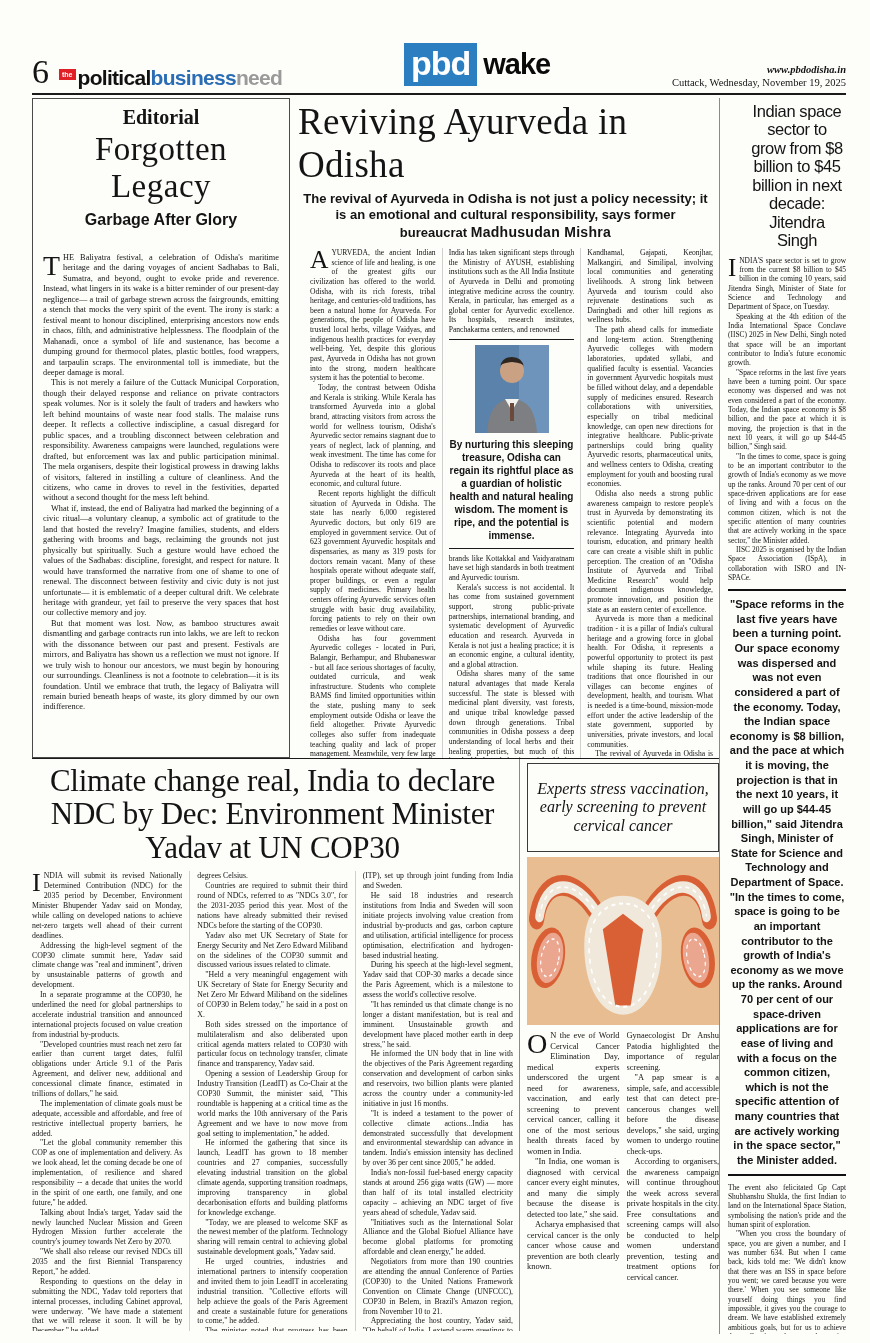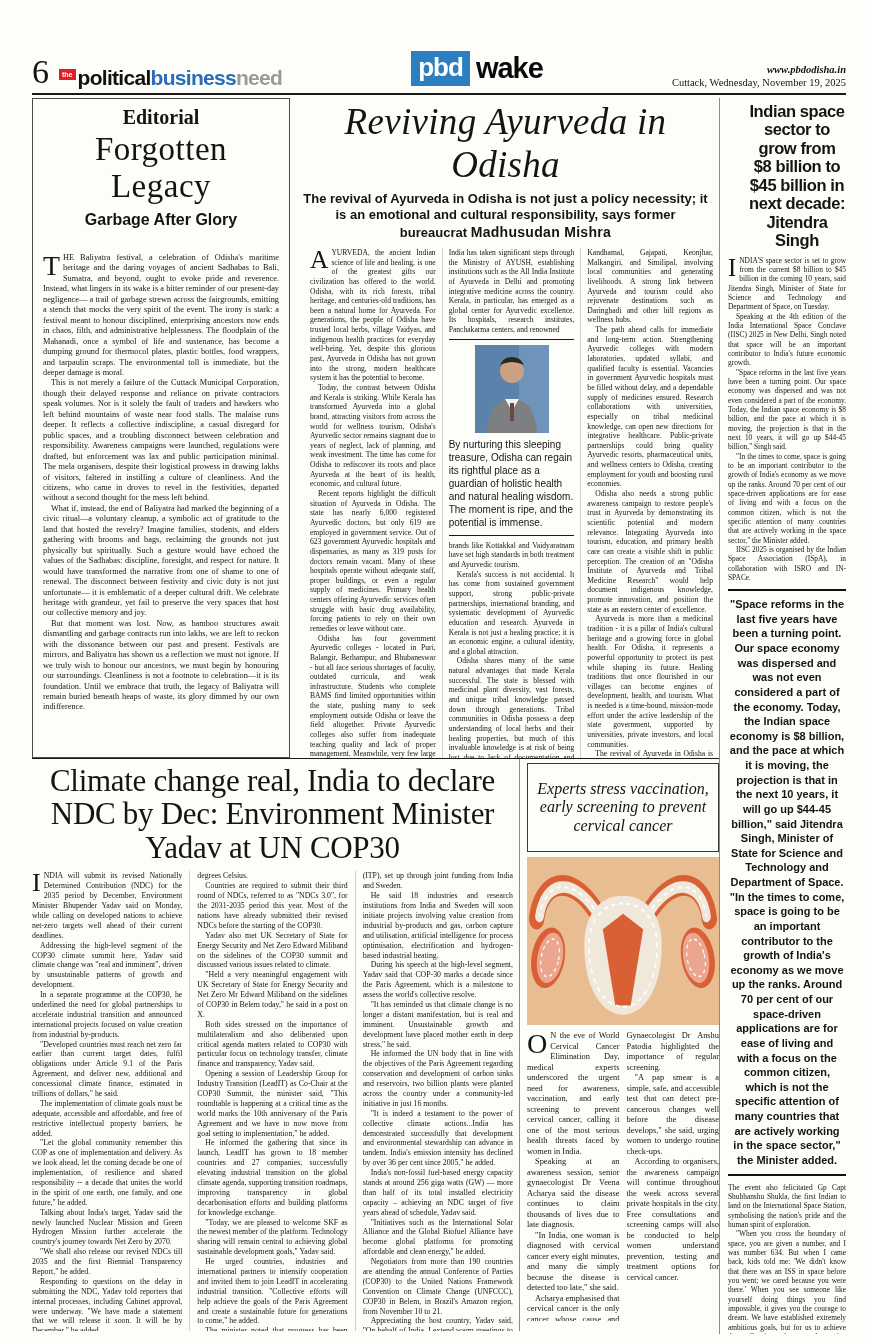--- a/index.html
+++ b/index.html
@@ -14,21 +14,21 @@
   .hdr { display:flex; align-items:flex-end; justify-content:space-between; height:58px; }
   .brand { display:flex; align-items:flex-end; gap:10px; }
   .pageno { font-size:34px; line-height:0.9; font-weight:400; }
   .logo { display:flex; align-items:flex-start; line-height:1; }
   .logo-the { background:#e01f26; color:#fff; font-family:"Liberation Sans",sans-serif;
               font-weight:700; font-size:7px; padding:2px 3px; margin-right:2px; margin-top:2px; }
   .logo-words { font-family:"Liberation Sans",sans-serif; font-weight:700; font-size:21px; letter-spacing:-0.7px; }
   .lw-political { color:#111; } .lw-business { color:#2a6db5; } .lw-daily { color:#9a9a9a; }
   .editlogo { display:flex; align-items:center; gap:6px; margin-bottom:2px; }
   .editlogo .pbd { background:#2b7fc0; color:#fff; font-family:"Liberation Sans",sans-serif;
-                   font-weight:700; font-size:26px; padding:1px 7px 3px; letter-spacing:-1px; }
+                   font-weight:700; font-size:34px; padding:1px 7px 3px; letter-spacing:-1px; }
   .editlogo .edit { font-family:"Liberation Sans",sans-serif; font-weight:700; font-size:29px;
                     letter-spacing:-1px; color:#0a0a0a; }
   .hdr-right { text-align:right; }
   .website { font-style:italic; font-weight:700; font-size:10.5px; }
   .dateline { font-size:10.5px; margin-top:2px; }
   .hdr-rule { border:0; border-top:2px solid #1a1a1a; margin:5px 0 0; }
 
   
   .content { display:flex; margin-top:3px; height:1236px; }
   .main-left { flex:1; min-width:0; }
@@ -46,36 +46,36 @@
   .ed-body { font-size:8.3px; line-height:1.26; overflow:hidden; height:540px; }
 
   
   .paras p { text-align:justify; text-indent:8px; }
   .paras p:first-child { text-indent:0; }
   .dropcap p:first-child::first-letter { float:left; font-size:3.35em; line-height:0.78;
                padding:2px 3px 0 0; }
 
   
   .ayur { flex:1; min-width:0; padding:2px 6px 0 8px; overflow:hidden; }
-  .ay-title { text-align:center; font-size:37px; font-weight:400; letter-spacing:0.3px;font-style:italic; }
+  .ay-title { font-size:37px; font-weight:400; letter-spacing:0.3px; }
   .ay-stand { text-align:center; font-family:"Liberation Sans",sans-serif; font-weight:700;
               font-size:13px; line-height:1.25; margin:5px 4px 7px; }
   .ay-stand .auth { font-size:14px; letter-spacing:0.3px; }
   .ay-cols { display:flex; height:560px; overflow:hidden;margin-left:12px; }
   .ay-col { flex:1; min-width:0; font-size:7.6px; line-height:1.27; overflow:hidden; }
   .ay-col + .ay-col { border-left:1px solid #cfcfcf; margin-left:6px; padding-left:6px; }
 
   .photo-block { border-top:1px solid #1a1a1a; border-bottom:1px solid #1a1a1a;
                  padding:5px 0 6px; margin:4px 0 5px; }
   .photo-frame { width:74px; height:88px; margin:0 auto; display:block; }
-  .photo-cap { font-family:"Liberation Sans",sans-serif; font-weight:400; font-size:10px;
-               line-height:1.3; margin-top:5px; }
-
-  
-  .sp-title { font-family:"Liberation Sans",sans-serif; font-weight:700; font-size:16.5px;
+  .photo-cap { font-family:"Liberation Sans",sans-serif; font-weight:700; font-size:10px;
+               line-height:1.3; text-align:center; margin-top:5px; }
+
+  
+  .sp-title { font-family:"Liberation Sans",sans-serif; font-weight:400; font-size:16.5px;
               line-height:1.12; text-align:center; letter-spacing:-0.4px; margin-bottom:6px;margin-left:20px; }
   .sp-body { font-size:7.4px; line-height:1.26; }
   .sp-quote { border-top:2px solid #111; border-bottom:2px solid #111; margin:7px 0;
               padding:6px 1px; font-family:"Liberation Sans",sans-serif; font-weight:700;
               font-size:11px; line-height:1.33; text-align:center; }
 
   
   .climate { width:487px; padding:5px 6px 0 0; overflow:hidden; }
   .cl-title { text-align:center; font-size:31px; font-weight:400; line-height:1.08;
               letter-spacing:-0.3px; margin-bottom:7px; }
@@ -237,21 +237,20 @@
             <path d="M100 44 L79 56 L92 115 L108 115 L121 56z" fill="#d95f35"></path>
             <path d="M100 36 C80 36 67 48 65 63 C62 92 78 116 100 116 C122 116 138 92 135 63 C133 48 120 36 100 36z" fill="none" stroke="#ffffff" stroke-width="1.6" stroke-dasharray="4 4"></path>
             <path d="M70 40 C45 14 18 20 13 46" stroke="#ffffff" stroke-width="1.4" fill="none" stroke-dasharray="4 4"></path>
             <path d="M130 40 C155 14 182 20 187 46" stroke="#ffffff" stroke-width="1.4" fill="none" stroke-dasharray="4 4"></path>
             <ellipse cx="24" cy="78" rx="9" ry="15" fill="none" stroke="#ffffff" stroke-width="1.2" stroke-dasharray="3 3" transform="rotate(18 24 78)"></ellipse>
             <ellipse cx="176" cy="78" rx="9" ry="15" fill="none" stroke="#ffffff" stroke-width="1.2" stroke-dasharray="3 3" transform="rotate(-18 176 78)"></ellipse>
           </svg>
           <div class="cv-cols">
             <div class="cv-col paras dropcap">
                 <p>ON the eve of World Cervical Cancer Elimination Day, medical experts underscored the urgent need for awareness, vaccination, and early screening to prevent cervical cancer, calling it one of the most serious health threats faced by women in India.</p>
-                <p>Speaking at an awareness session, senior gynaecologist Dr Veena Acharya said the disease continues to claim thousands of lives due to late diagnosis.</p>
                 <p>"In India, one woman is diagnosed with cervical cancer every eight minutes, and many die simply because the disease is detected too late," she said.</p>
                 <p>Acharya emphasised that cervical cancer is the only cancer whose cause and prevention are both clearly known.</p>
               </div>
             <div class="cv-col paras">
                 <p>Gynaecologist Dr Anshu Patodia highlighted the importance of regular screening.</p>
                 <p>"A pap smear is a simple, safe, and accessible test that can detect pre-cancerous changes well before the disease develops," she said, urging women to undergo routine check-ups.</p>
                 <p>According to organisers, the awareness campaign will continue throughout the week across several private hospitals in the city. Free consultations and screening camps will also be conducted to help women understand prevention, testing and treatment options for cervical cancer.</p>
               </div>
           </div>
         </section>

